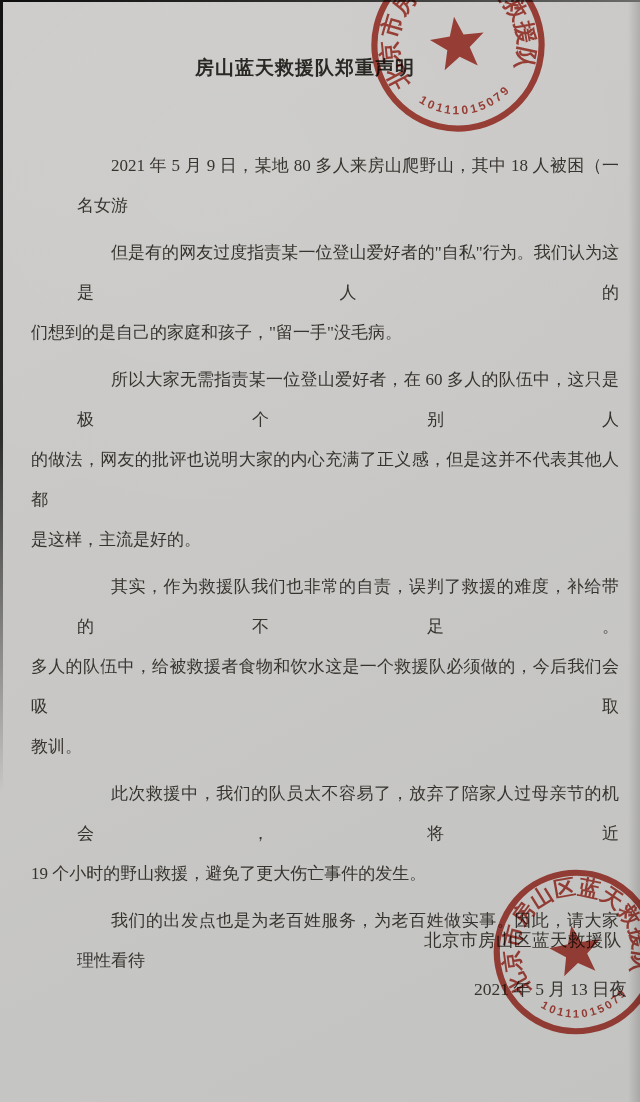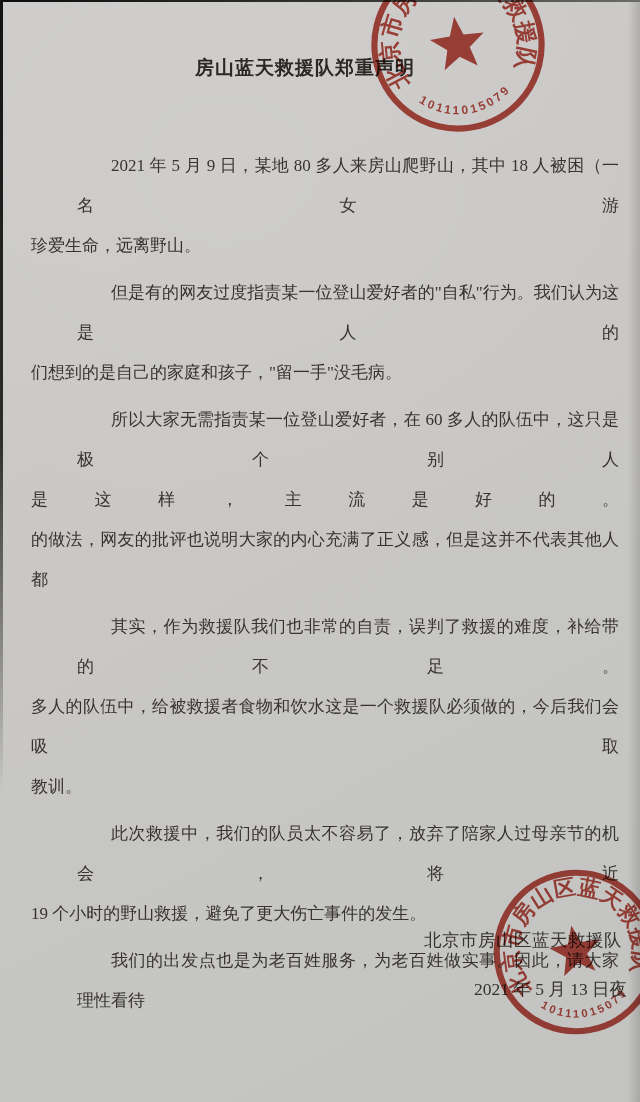--- a/index.html
+++ b/index.html
@@ -49,30 +49,29 @@
 <div class="photo">
   <div class="edge-top"></div>
   <div class="edge-left"></div>
   <div class="edge-right"></div>
 
   <h1 class="title">房山蓝天救援队郑重声明</h1>
 
   <div class="body-text" id="body-text">
       <div class="para">
         <div class="line">2021 年 5 月 9 日，某地 80 多人来房山爬野山，其中 18 人被困（一名女游</div>
-        <div class="line">珍爱生命，远离野山。</div>
       </div>
       <div class="para">
         <div class="line">但是有的网友过度指责某一位登山爱好者的"自私"行为。我们认为这是人的</div>
         <div class="line">们想到的是自己的家庭和孩子，"留一手"没毛病。</div>
       </div>
       <div class="para">
         <div class="line">所以大家无需指责某一位登山爱好者，在 60 多人的队伍中，这只是极个别人</div>
+        <div class="line">的做法，网友的批评也说明大家的内心充满了正义感，但是这并不代表其他人都</div>
         <div class="line">是这样，主流是好的。</div>
-        <div class="line">的做法，网友的批评也说明大家的内心充满了正义感，但是这并不代表其他人都</div>
       </div>
       <div class="para">
         <div class="line">其实，作为救援队我们也非常的自责，误判了救援的难度，补给带的不足。</div>
         <div class="line">多人的队伍中，给被救援者食物和饮水这是一个救援队必须做的，今后我们会吸取</div>
         <div class="line">教训。</div>
       </div>
       <div class="para">
         <div class="line">此次救援中，我们的队员太不容易了，放弃了陪家人过母亲节的机会，将近</div>
         <div class="line">19 个小时的野山救援，避免了更大伤亡事件的发生。</div>
       </div>

